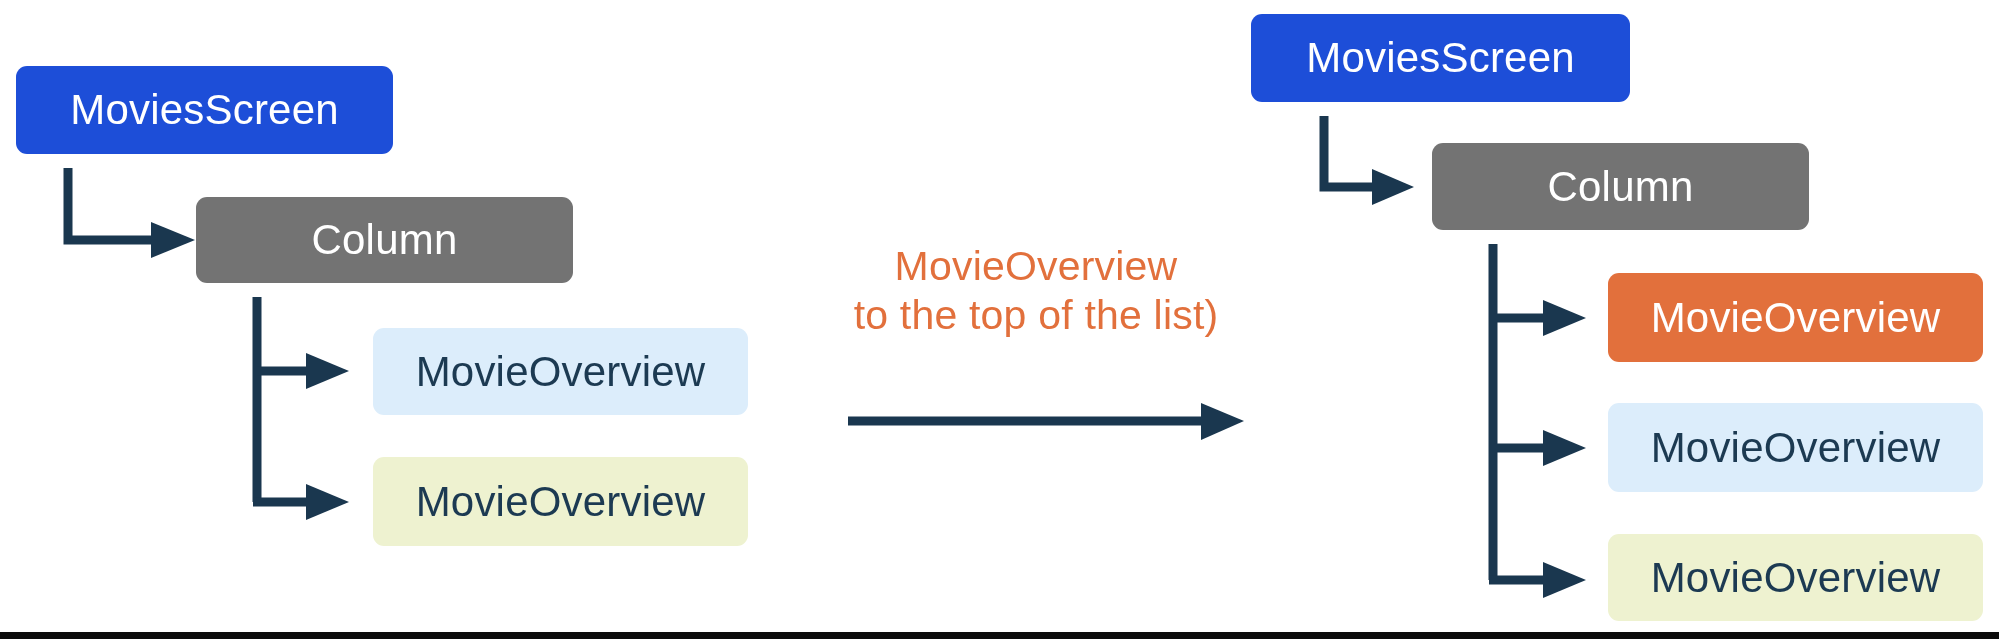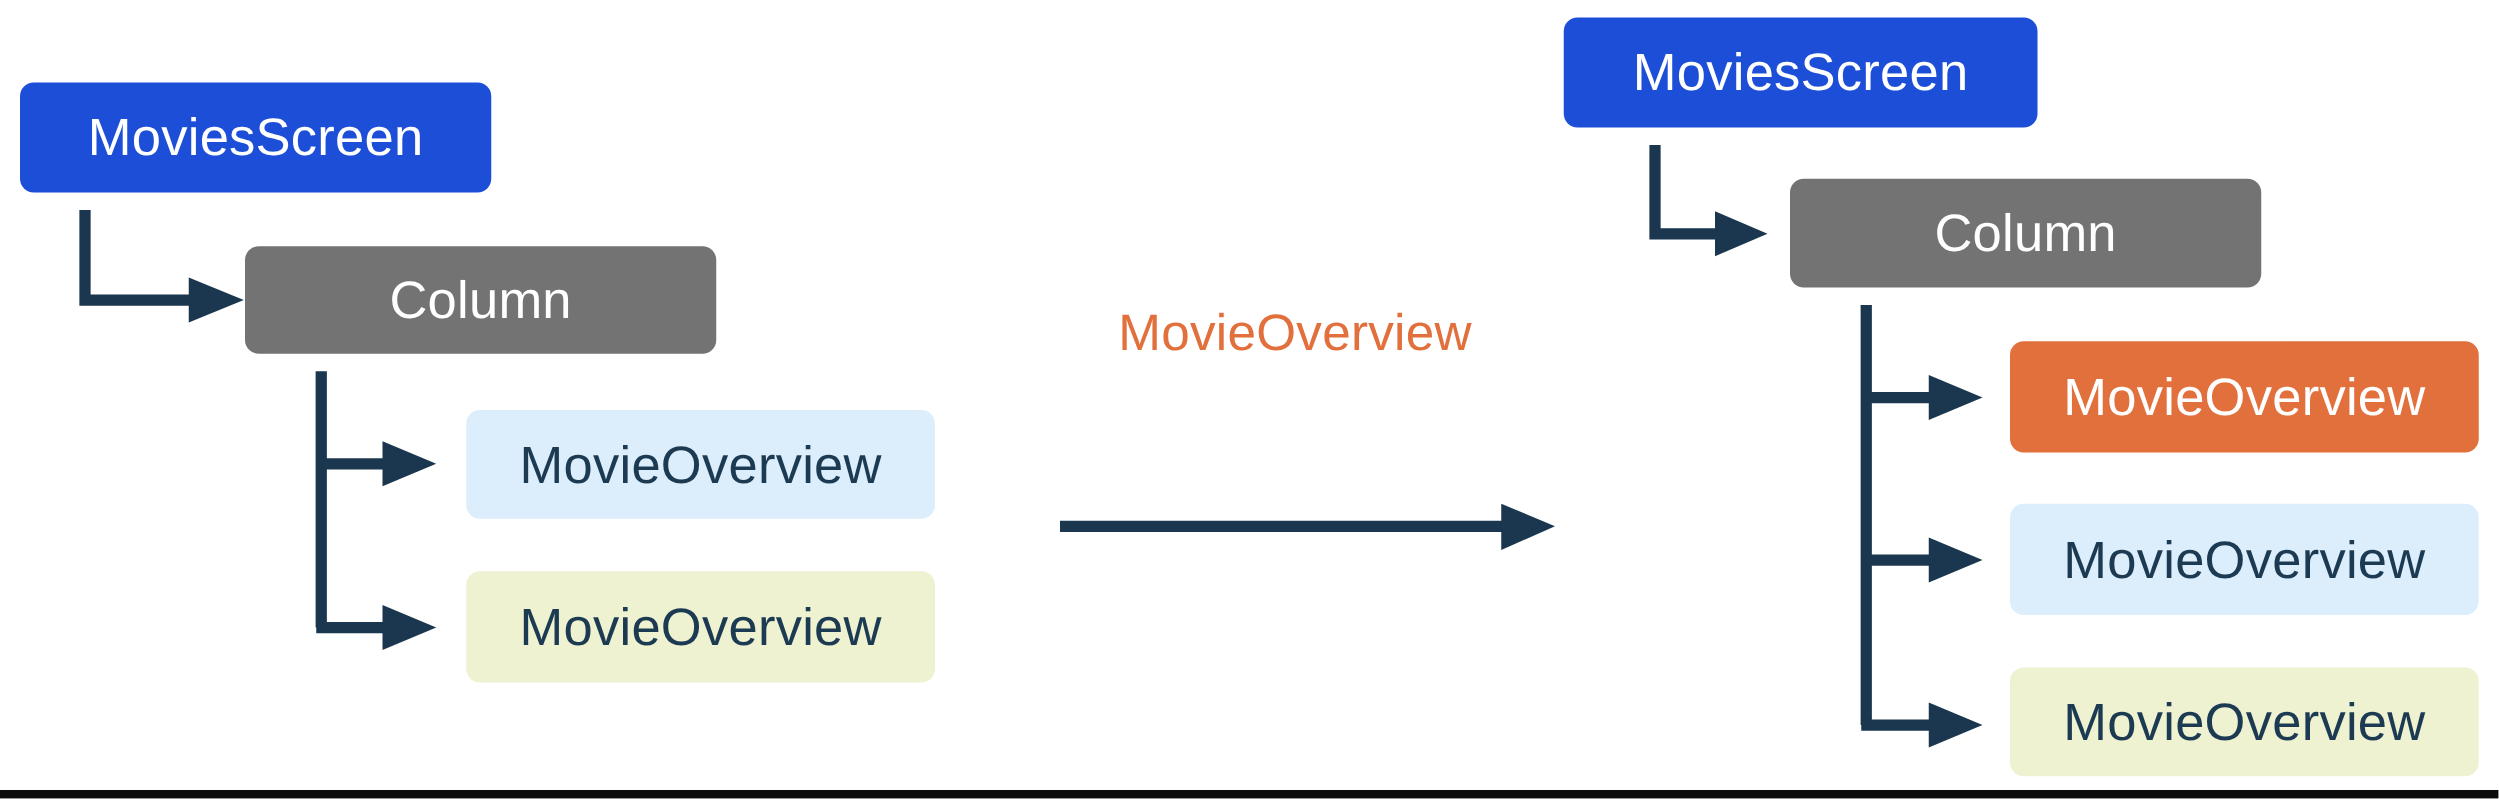--- a/index.html
+++ b/index.html
@@ -87,20 +87,21 @@
     </g>
   </svg>
 
   <div class="node green l-root">MoviesScreen</div>
   <div class="node blue l-column">Column</div>
   <div class="node light-blue l-child1">MovieOverview</div>
   <div class="node light-yellow l-child2">MovieOverview</div>
 
   <div class="transition-label">
     <div>MovieOverview</div>
+    <div>to the top of the list)</div>
   </div>
 
   <div class="node green r-root">MoviesScreen</div>
   <div class="node blue r-column">Column</div>
   <div class="node orange r-child1">MovieOverview</div>
   <div class="node light-blue r-child2">MovieOverview</div>
   <div class="node light-yellow r-child3">MovieOverview</div>
 
   <div class="bottom-bar"></div>
 </div>

